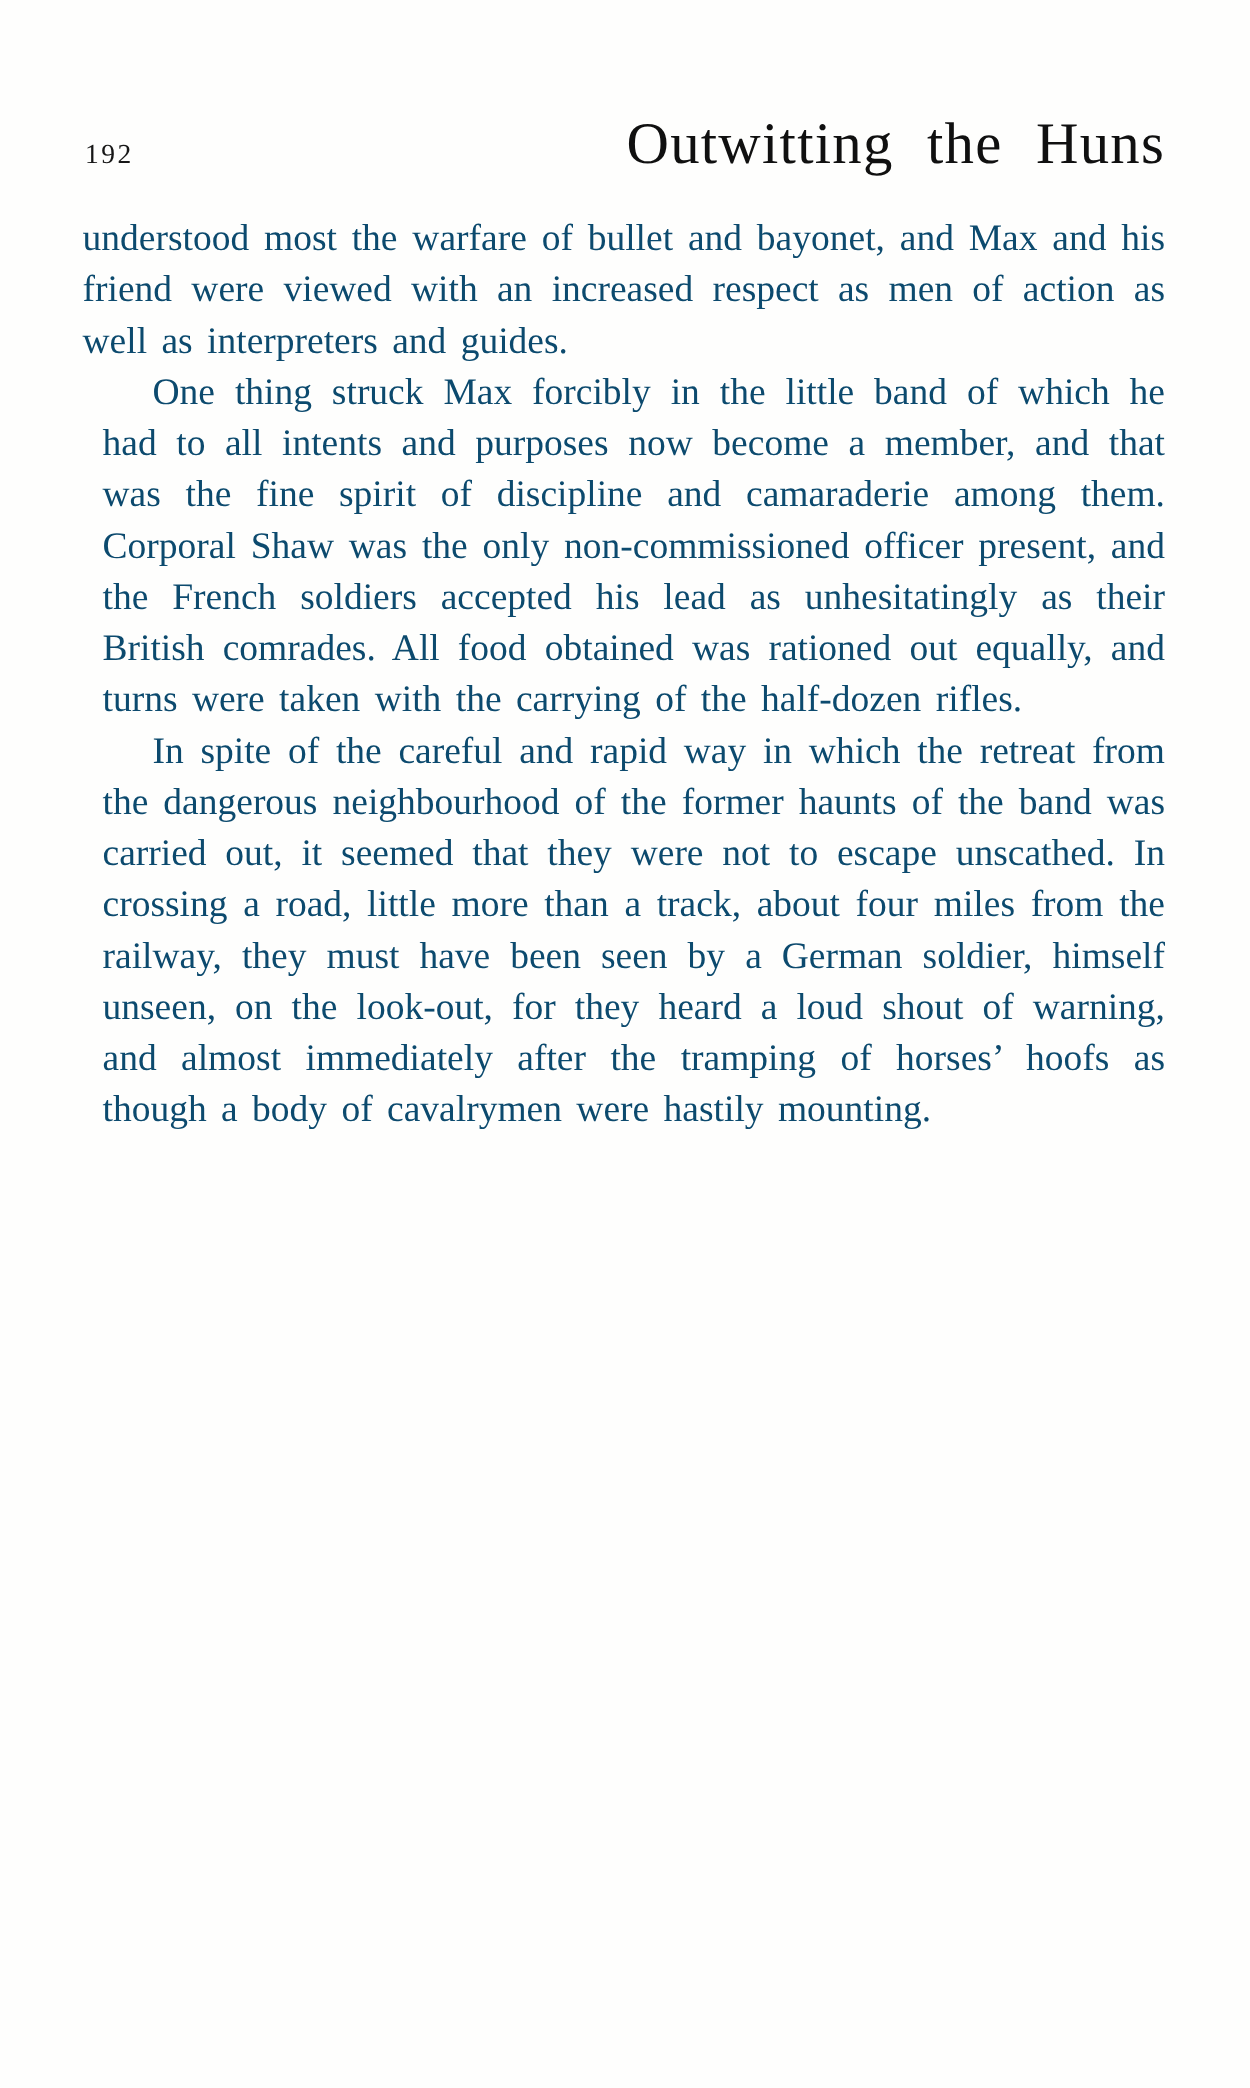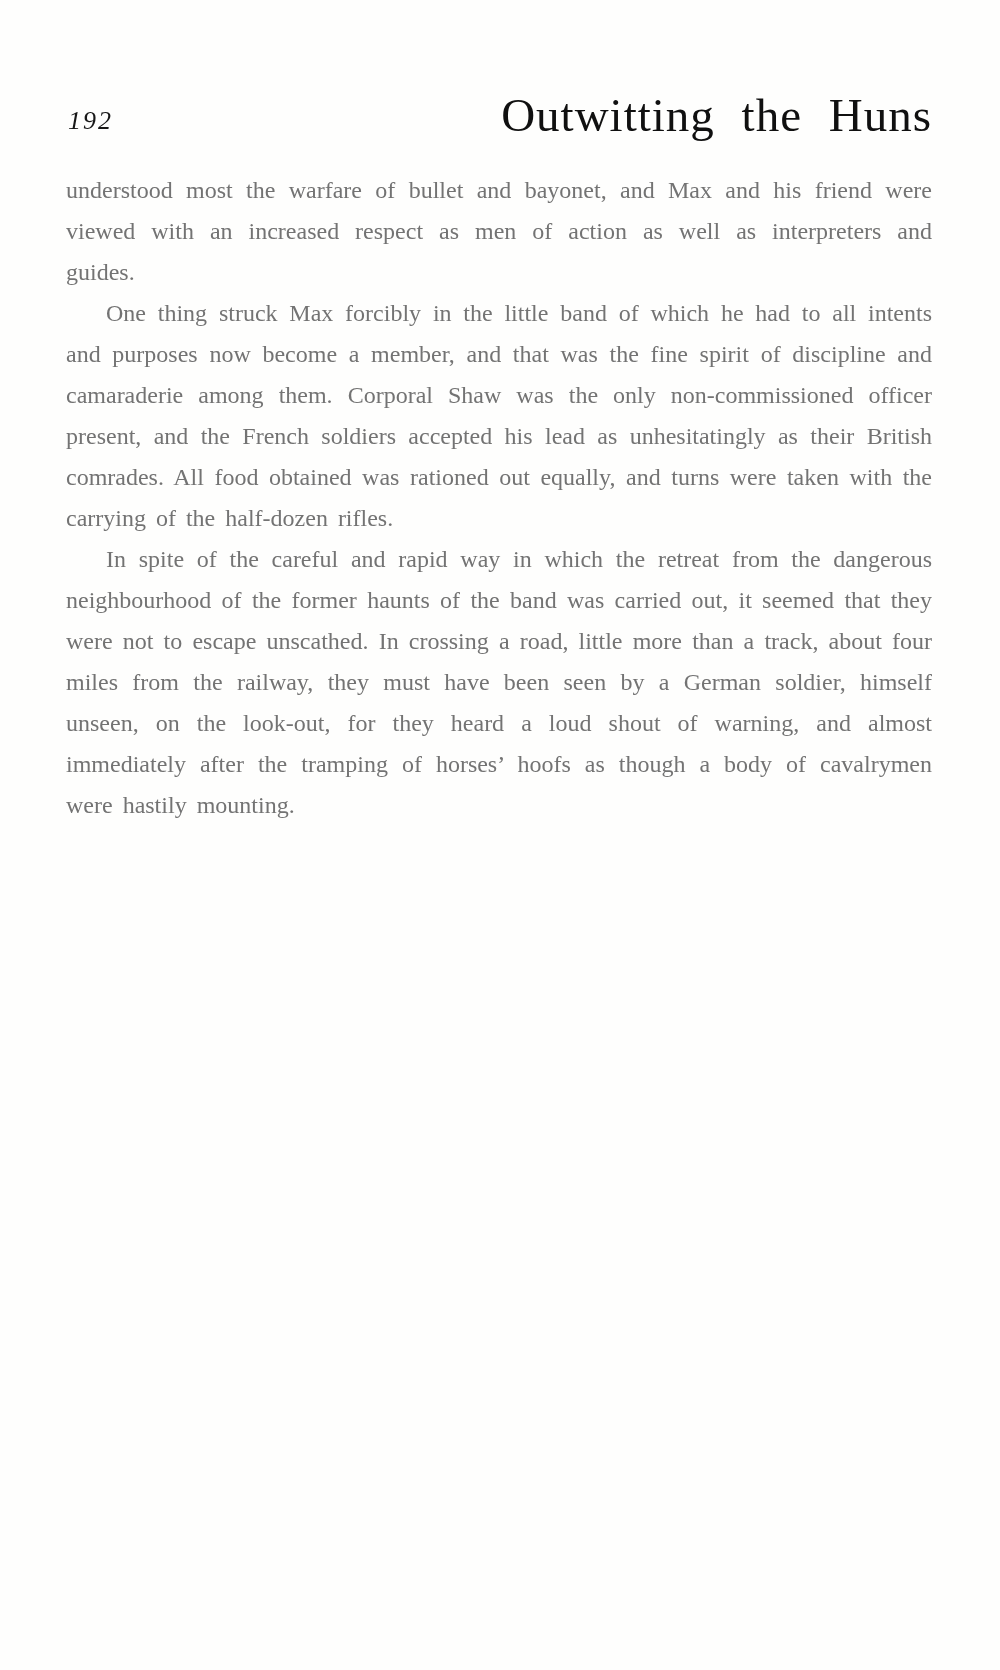--- a/index.html
+++ b/index.html
@@ -23,50 +23,50 @@
   }
   .running-head {
     position: relative;
     height: 70px;
     margin-bottom: 28px;
   }
   .page-number {
     position: absolute;
     left: 2px;
     bottom: 6px;
-    font-size: 26px;
+    font-size: 22px;
     letter-spacing: 2px;
     color: #171717;
-    font-style: italic;
   }
   .book-title {
     position: absolute;
     left: 0;
     right: 0;
     bottom: 0;
     text-align: right;
     font-size: 47px;
     font-weight: 400;
     word-spacing: 14px;
     letter-spacing: 1px;
     color: #101010;
     white-space: nowrap;
   }
   .body-text {
-    font-size: 24px;
+    font-size: 30px;
     line-height: 41px;
     text-align: justify;
-    color: #737373;
+    color: #0c4a6e;
   }
   .body-text p {
     margin: 0;
     word-spacing: 4px;
   }
   .body-text p.indent {
     text-indent: 40px;
+    margin-left: 16px;
   }
 </style>
 </head>
 <body>
 
 <div class="page">
   <div class="page-inner">
 
     <div class="running-head">
       <span class="page-number">192</span>

